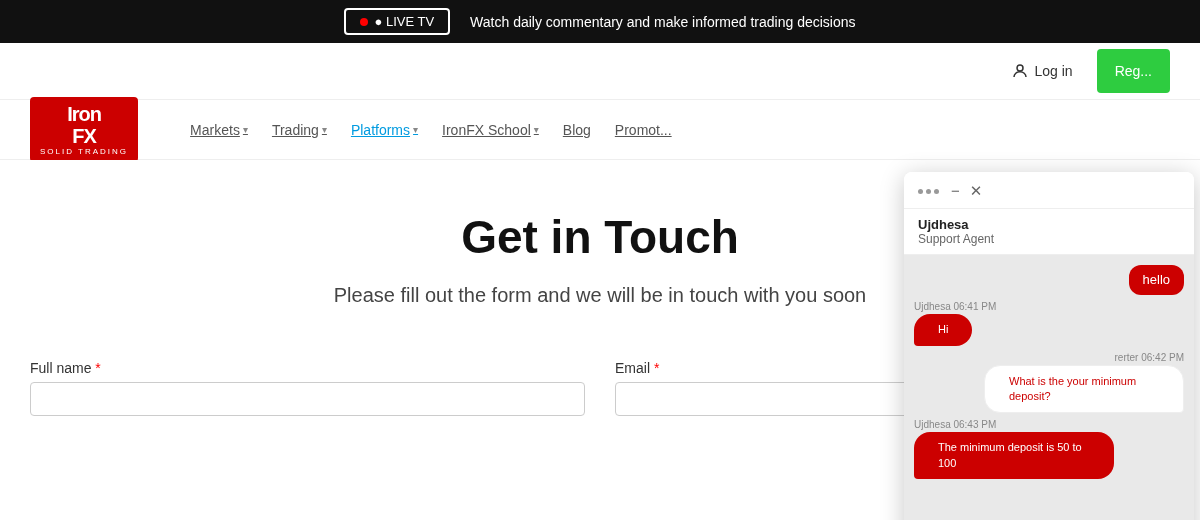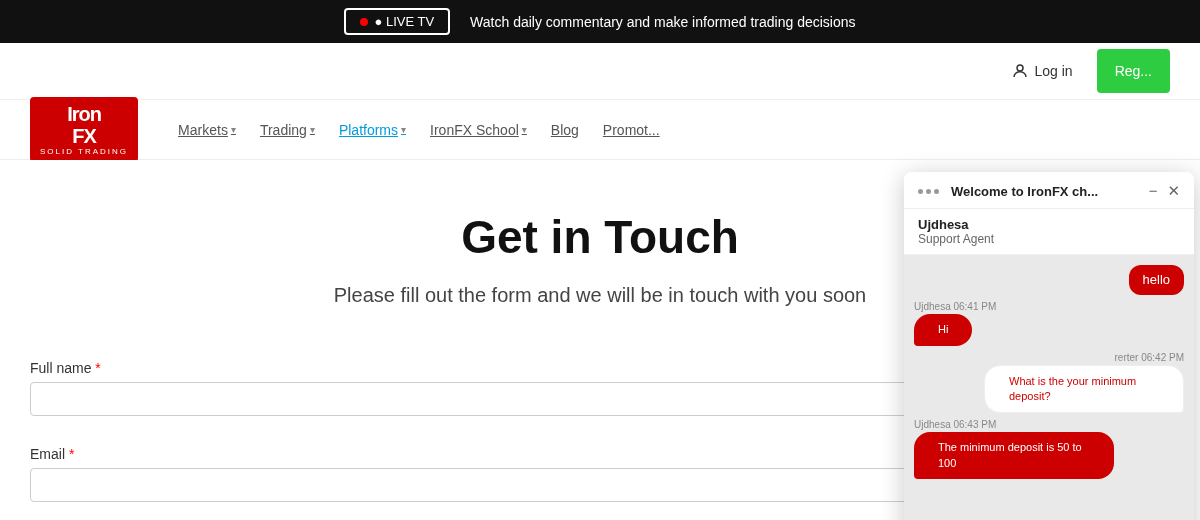--- a/index.html
+++ b/index.html
@@ -67,21 +67,21 @@
     }
 
     
     .main-nav {
       background: #fff;
       border-bottom: 1px solid #eee;
       display: flex;
       align-items: center;
       padding: 0 30px;
       height: 60px;
-      gap: 0;
+      gap: 12px;
     }
     .logo {
       display: flex;
       align-items: center;
       margin-right: 30px;
     }
     .logo-box {
       background: #cc0000;
       color: #fff;
       padding: 6px 10px;
@@ -130,21 +130,20 @@
       font-size: 20px;
       color: #444;
       line-height: 1.5;
     }
 
     
     .form-area {
       padding: 20px 30px 0;
       display: flex;
       gap: 30px;
-      flex-direction: column;
     }
     .form-group {
       display: flex;
       flex-direction: column;
       gap: 6px;
       flex: 1;
     }
     .form-group label {
       font-size: 14px;
       color: #333;
@@ -357,21 +356,20 @@
   </div>
 
   <div class="chat-widget">
 
     <div class="chat-header">
       <div class="chat-dots">
         <span></span>
         <span></span>
         <span></span>
       </div>
-      <span class="chat-header-title">Welcome to IronFX ch...</span>
       <div class="chat-header-actions">
         <span>−</span>
         <span>✕</span>
       </div>
     </div>
 
     <div class="chat-agent-info">
       <div class="chat-agent-name">Ujdhesa</div>
       <div class="chat-agent-role">Support Agent</div>
     </div>

